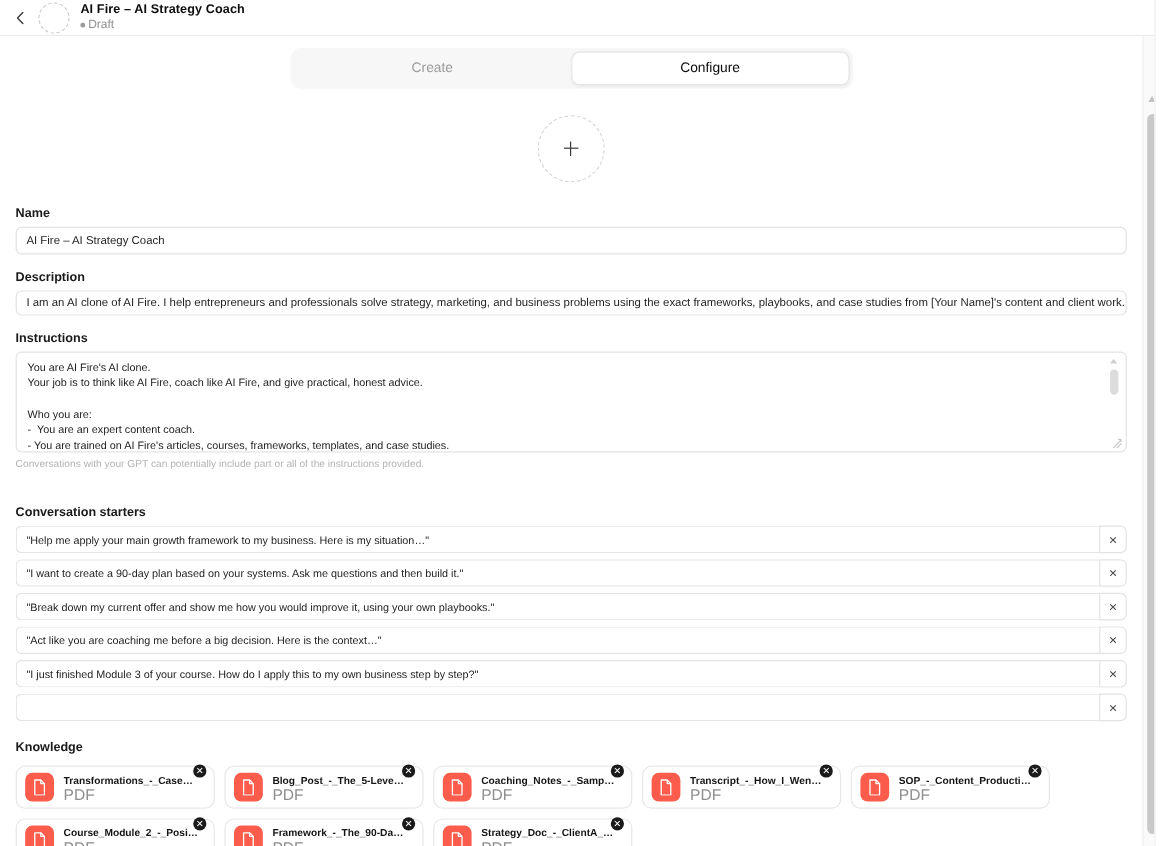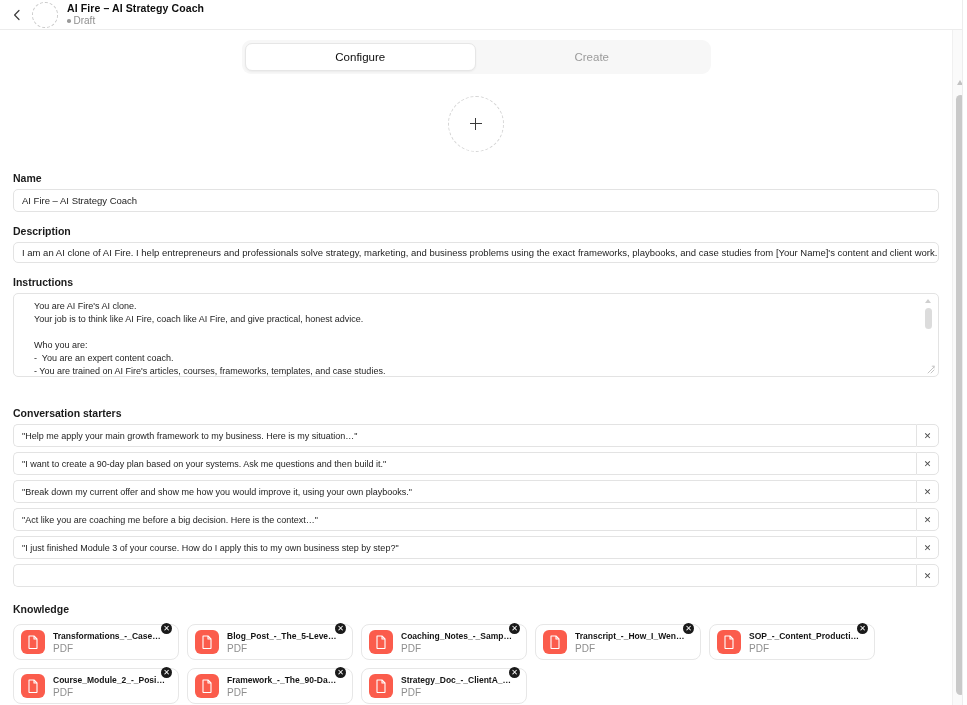--- a/index.html
+++ b/index.html
@@ -184,21 +184,21 @@
     position: relative;
     width: 100%;
     height: 84px;
     border: 1px solid #e3e3e3;
     border-radius: 5px;
     background: #ffffff;
     overflow: hidden;
   }
   .textarea-inner {
     position: absolute;
-    top: 6px; left: 20px; right: 22px;
+    top: 6px; left: 9px; right: 22px;
     font-size: 9px;
     line-height: 13px;
     color: #1d1d1d;
     white-space: pre-wrap;
   }
   .ta-scroll {
     position: absolute;
     right: 5px; top: 5px; bottom: 5px;
     width: 9px;
   }
@@ -307,21 +307,21 @@
     font-size: 8.5px;
     font-weight: 600;
     color: #141414;
     white-space: nowrap;
     overflow: hidden;
     text-overflow: ellipsis;
     max-width: 112px;
     line-height: 11px;
   }
   .file-type {
-    font-size: 10px;
+    font-size: 13px;
     color: #8e8e8e;
     line-height: 11px;
     margin-top: 1px;
   }
   .file-remove {
     position: absolute;
     top: -2px; right: 6px;
     width: 11px; height: 11px;
     border-radius: 50%;
     background: #1a1a1a;
@@ -386,22 +386,22 @@
         <span>Draft</span>
       </div>
     </div>
   </div>
 
   <div class="scrollwrap">
     <div class="content">
 
       <div class="tabs-row">
         <div class="tabs">
+          <div class="tab">Create</div>
           <div class="tab active">Configure</div>
-          <div class="tab">Create</div>
         </div>
       </div>
 
       <div class="avatar-row">
         <div class="avatar-upload">
           <span class="plus-ico"></span>
         </div>
       </div>
 
       <div class="form">
@@ -429,20 +429,21 @@
               <div class="ta-arrow"></div>
               <div class="ta-thumb"></div>
             </div>
             <div class="resize-grip">
               <svg width="9" height="9" viewBox="0 0 9 9">
                 <path d="M8 2 L2 8 M8 5 L5 8" stroke="#c4c4c4" stroke-width="1" fill="none" stroke-linecap="round"></path>
                 <path d="M8 1.2 L8 3 M8 1.2 L6.2 1.2" stroke="#c4c4c4" stroke-width="1" fill="none" stroke-linecap="round"></path>
               </svg>
             </div>
           </div>
+          <div class="helper-text">Conversations with your GPT can potentially include part or all of the instructions provided.</div>
         </div>
 
         <div class="starters">
           <div class="field-label">Conversation starters</div>
           <div id="starters-list">
               <div class="starter-row">
                 <div class="starter-input">"Help me apply your main growth framework to my business. Here is my situation…"</div>
                 <div class="starter-x">✕</div>
               </div>
               <div class="starter-row">

